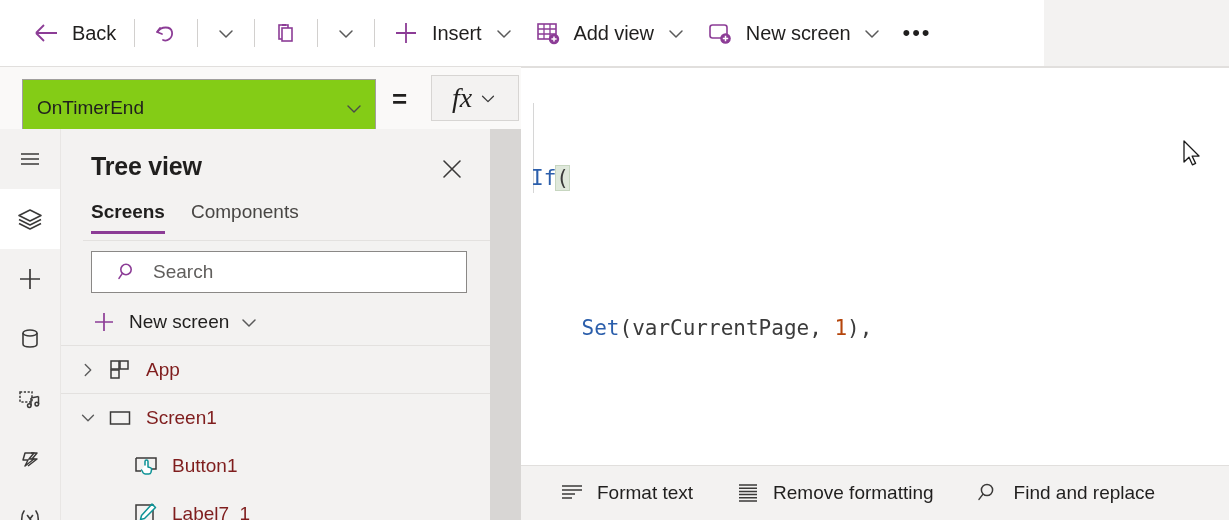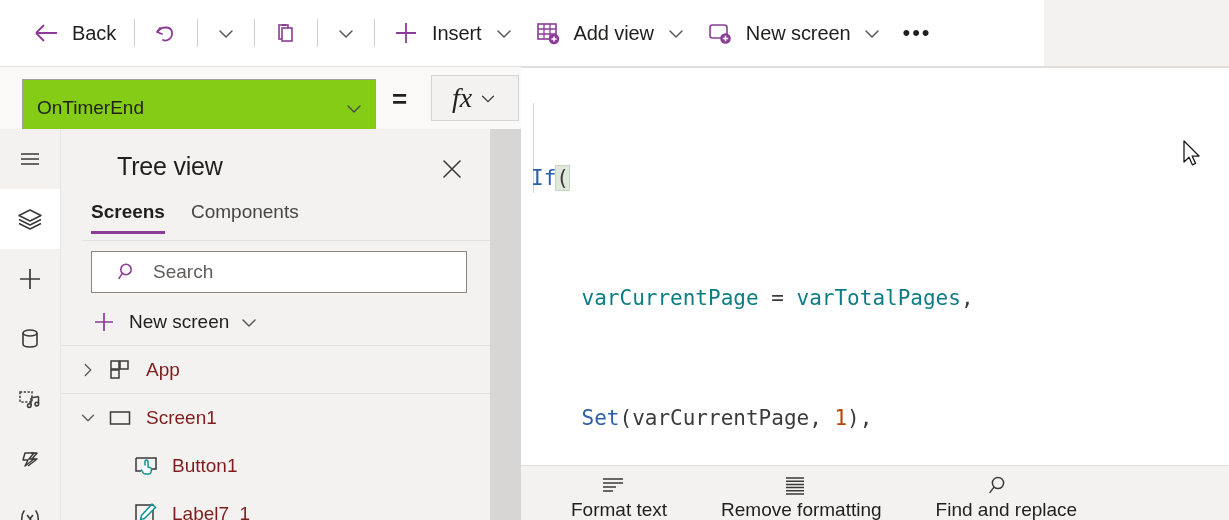--- a/index.html
+++ b/index.html
@@ -112,23 +112,22 @@
 
   
   .treepanel {
     position: absolute; left: 61px; top: 129px;
     width: 429px; height: 391px;
     background: #f3f2f1;
     box-sizing: border-box;
   }
   .tv-title {
     position: absolute; left: 30px; top: 23px;
-    font-size: 25px; color: #201f1e; font-weight: 400;
+    font-size: 25px; color: #201f1e; font-weight: 700;
     letter-spacing: -0.2px;
-    margin-left: 26px;
   }
   .tv-close {
     position: absolute; right: 22px; top: 24px;
     width: 32px; height: 32px;
     display: flex; align-items: center; justify-content: center;
     cursor: pointer; color: #201f1e;
   }
   .tv-tabs {
     position: absolute; left: 30px; top: 72px;
     display: flex; align-items: flex-end; gap: 26px;
@@ -239,21 +238,21 @@
     background: #f3f2f1;
     border-top: 1px solid #e1dfdd;
     box-sizing: border-box;
     display: flex; align-items: center;
     padding-left: 26px;
   }
   .bb-item {
     display: flex; align-items: center;
     height: 40px; padding: 0 12px;
     margin-right: 18px;
-    cursor: pointer; border-radius: 2px; flex-direction: column;
+    cursor: pointer; border-radius: 2px;
   }
   .bb-label { font-size: 19px; color: #201f1e; margin-left: 12px; white-space: nowrap; }
 </style>
 </head>
 <body>
 
 <div id="app">
 
   <div class="cmdbar">
 
@@ -550,21 +549,20 @@
   <div class="gap-col"></div>
 
   <div class="feditor">
     <div class="feditor-top"></div>
     <div class="indent-guide"></div>
 
     <div class="code">
 
       <div class="code-line"><span class="tok-fn">If</span><span class="tok-plain tok-paren-hl">(</span></div>
 
-      <div class="code-line"><span class="tok-plain">    </span><span class="tok-var">varCurrentPage</span><span class="tok-plain"> = </span><span class="tok-var">varTotalPages</span><span class="tok-plain">,</span></div>
 
       <div class="code-line"><span class="tok-plain">    </span><span class="tok-fn">Set</span><span class="tok-plain">(varCurrentPage, </span><span class="tok-num">1</span><span class="tok-plain">),</span></div>
 
       
 
       
 
     </div>
 
     <span class="cursor-arrow">

